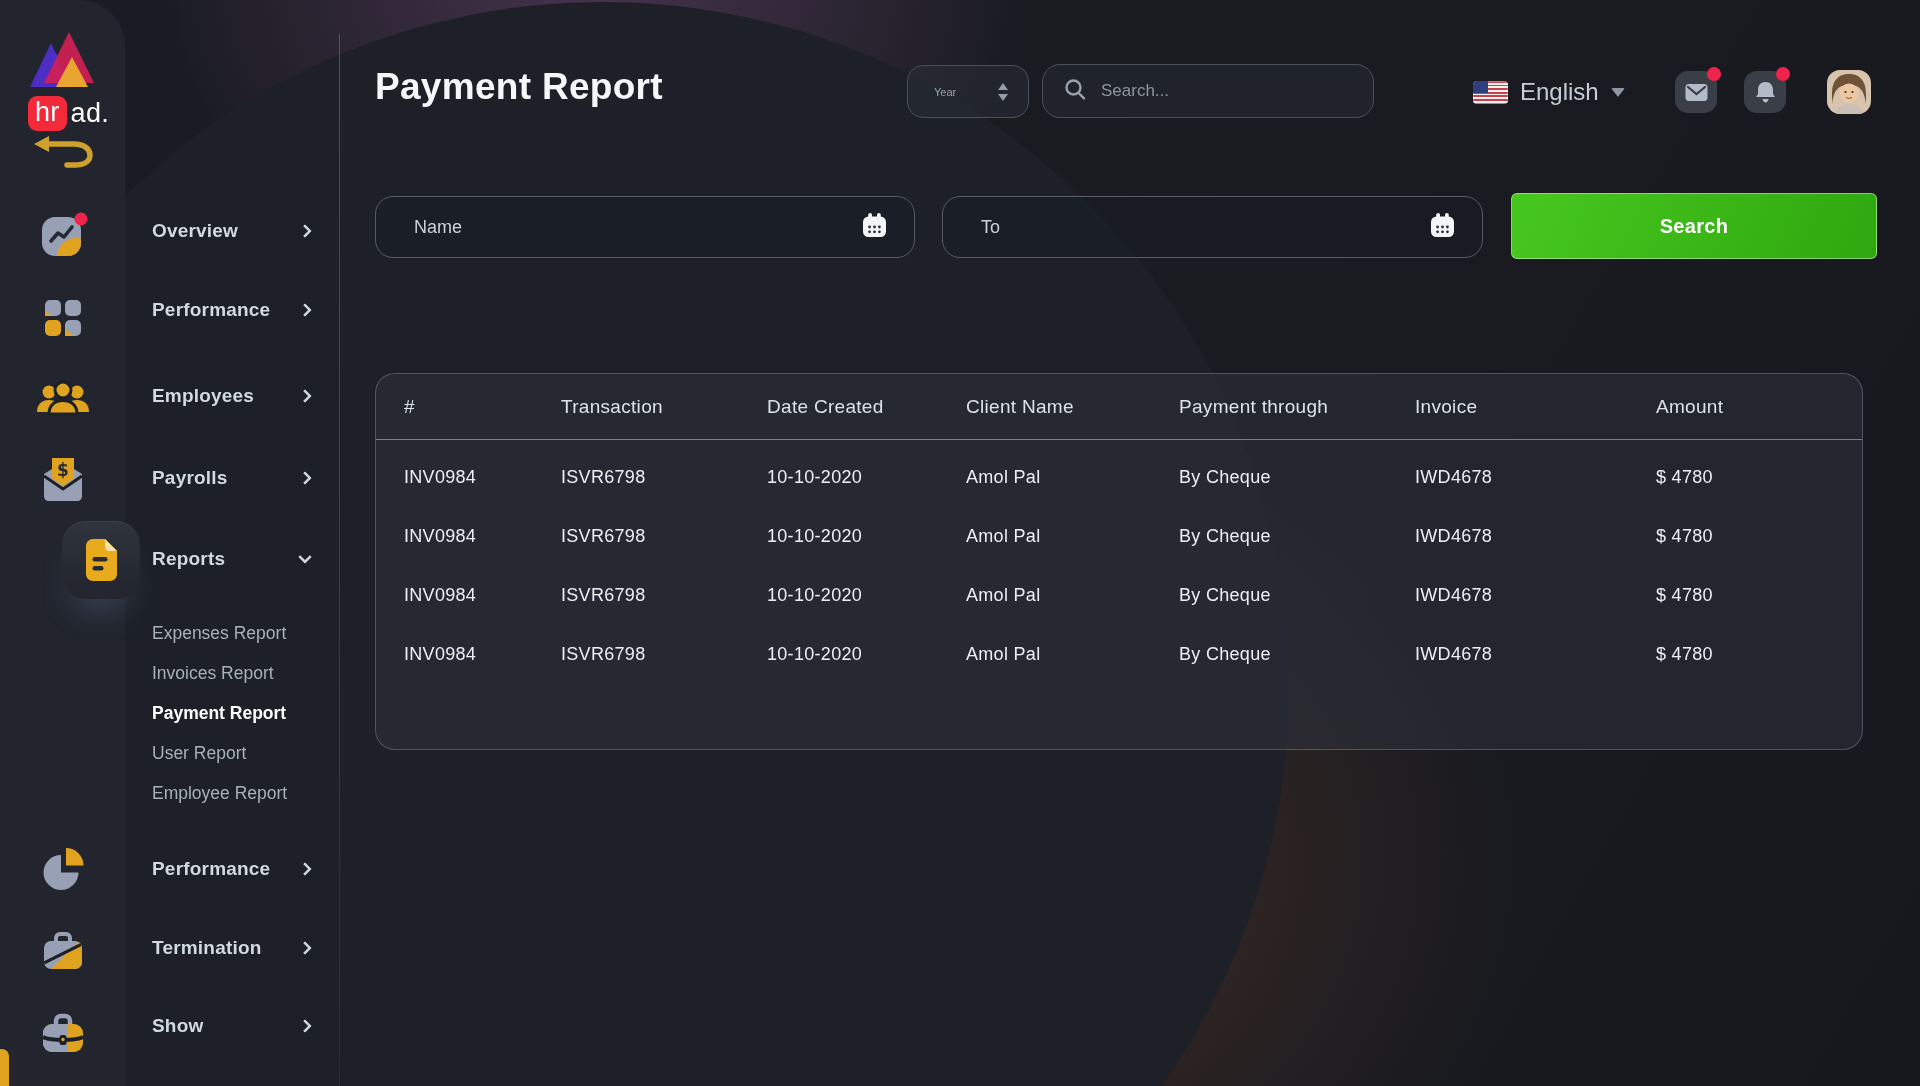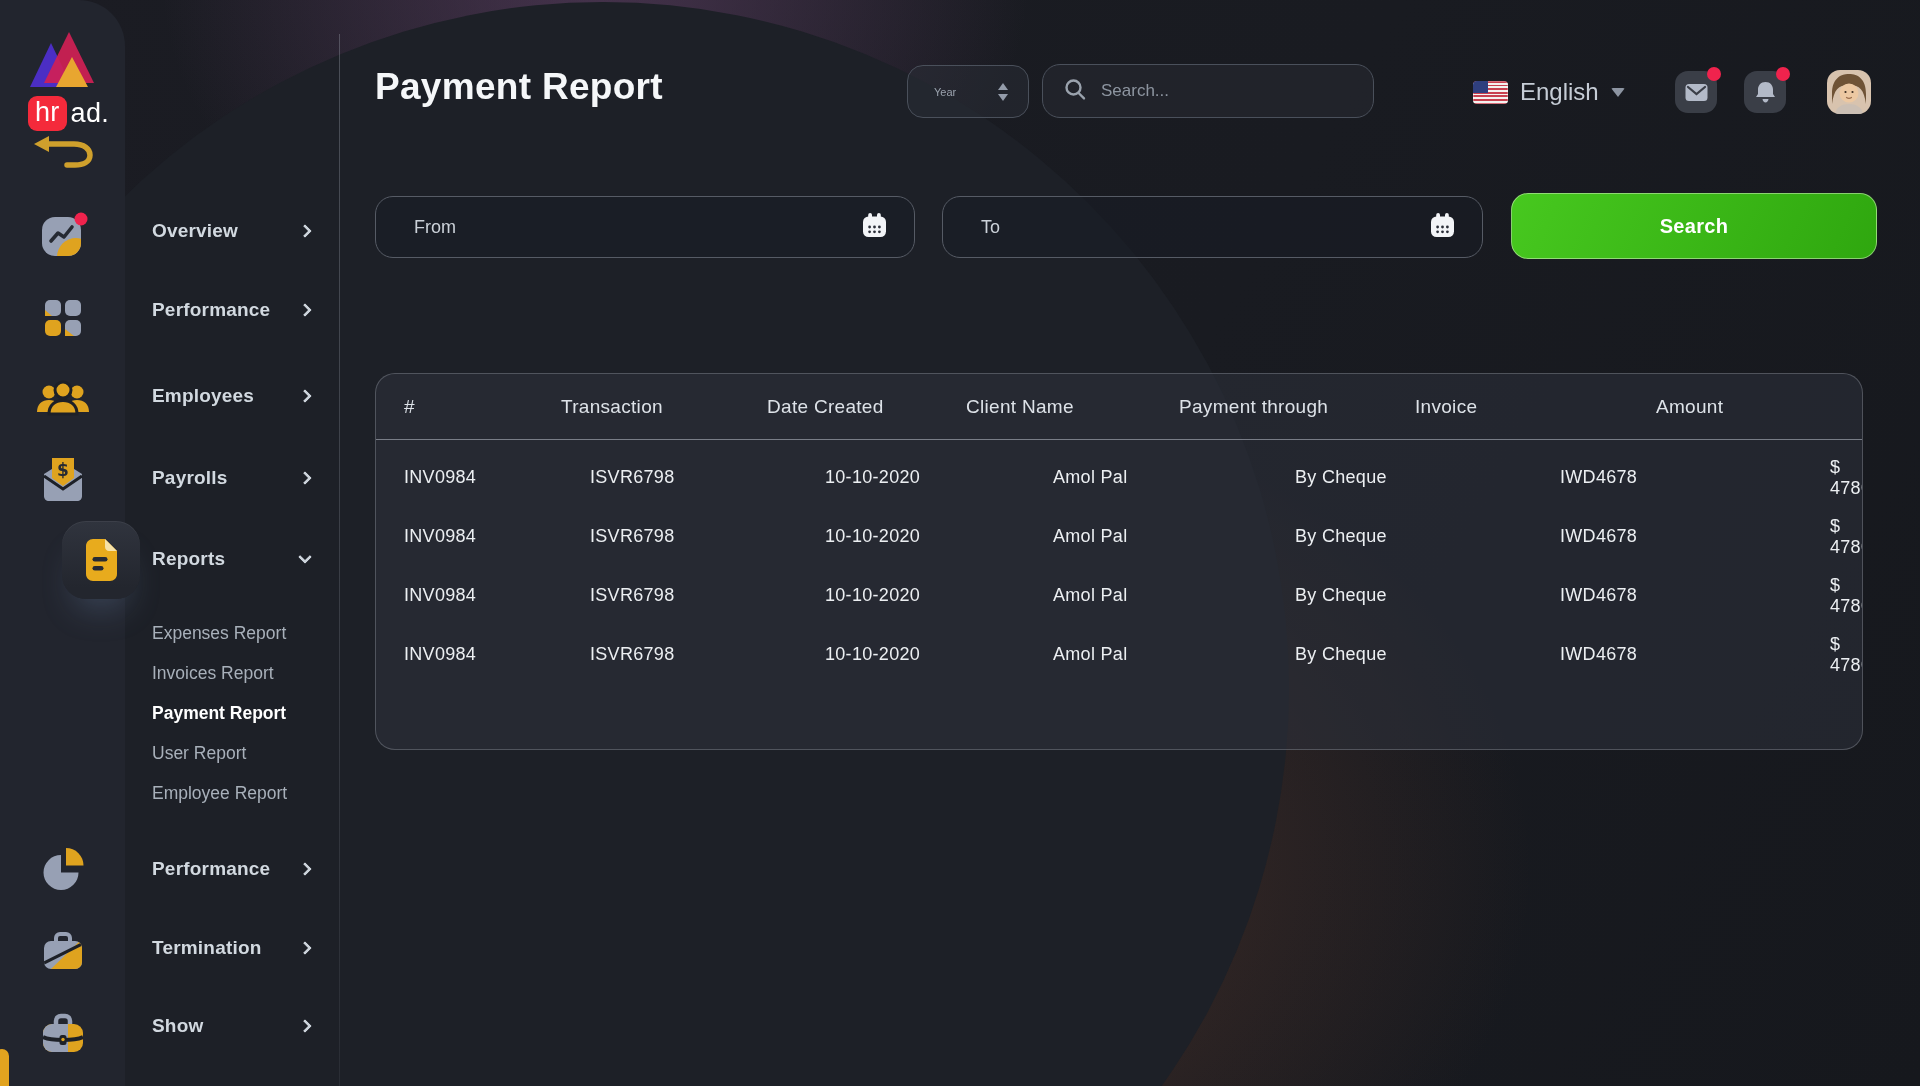--- a/index.html
+++ b/index.html
@@ -80,42 +80,42 @@
     border-radius:50%; background:#f0234d; }
   .avatar { position:absolute; left:1827px; top:70px; width:44px; height:44px; border-radius:13px;
     overflow:hidden; cursor:pointer; }
 
   
   .date-field { position:absolute; top:196px; height:62px; border:1.6px solid #565b65;
     border-radius:18px; background:rgba(25,28,37,.45); display:flex; align-items:center;
     justify-content:space-between; padding:0 26px 0 38px; cursor:pointer; }
   .date-field .lbl { font-size:18px; color:#ccd2d9; }
   .btn-search { position:absolute; left:1511px; top:193px; width:366px; height:66px;
-    border-radius:17px; background:linear-gradient(115deg,#47c81f 0%,#2fa70f 100%);
+    border-radius:6px; background:linear-gradient(115deg,#47c81f 0%,#2fa70f 100%);
     border:1.6px solid rgba(210,240,190,.55); display:flex; align-items:center; justify-content:center;
     font-size:20px; font-weight:bold; color:#ffffff; letter-spacing:.3px; cursor:pointer; }
 
   
   .entries-bar { position:absolute; left:392px; top:295px; height:48px; display:flex; align-items:center; gap:14px; }
   .entries-bar .word { font-size:19px; color:#e9ecef; }
   .count-pill { width:92px; height:46px; border-radius:24px; background:#4b5059;
     display:flex; align-items:center; justify-content:space-between; padding:0 16px 0 22px; cursor:pointer; }
   .count-pill .num { font-size:19px; color:#ffffff; }
   .count-pill .u { border-bottom-color:#9aa2ad; }
   .count-pill .d { border-top-color:#9aa2ad; }
 
   
   .card { position:absolute; left:375px; top:373px; width:1488px; height:377px;
     border:1.4px solid rgba(145,150,160,.40); border-radius:20px;
     background:rgba(45,50,61,.55); overflow:hidden; }
   .thead, .trow { display:grid; grid-template-columns:157px 206px 199px 213px 236px 241px 1fr;
     padding-left:28px; align-items:center; }
   .thead { height:66px; border-bottom:1px solid rgba(190,195,205,.55); }
   .thead .hcell { font-size:19px; color:#dde2e8; letter-spacing:.3px; }
-  .trow { height:59px;gap:29px; }
+  .trow { height:59px; }
   .trow:first-child { margin-top:8px; }
   .tcell { font-size:18px; color:#eceff2; letter-spacing:.3px; }
 </style>
 </head>
 <body>
 
 <div class="app">
   <div class="bg-circle"></div>
   <div class="nav-sep"></div>
 
@@ -321,21 +321,21 @@
       <path d="M5 24 C5 9 13 4 22 4 C31 4 39 9 39 24 L39 34 C37 20 33 15 22 15 C11 15 7 20 5 34 Z" fill="#6f5336"></path>
       <circle cx="22" cy="23" r="9.5" fill="#ecc8a2"></circle>
       <circle cx="18.5" cy="22" r="1.1" fill="#3a2d22"></circle>
       <circle cx="25.5" cy="22" r="1.1" fill="#3a2d22"></circle>
       <path d="M19.5 27.5 C21 28.6 23 28.6 24.5 27.5" stroke="#9c6f4e" stroke-width="1.2" fill="none" stroke-linecap="round"></path>
       <path d="M8 44 C9 37 15 34 22 34 C29 34 35 37 36 44 Z" fill="#cbbfb4"></path>
     </svg>
   </div>
 
   <div class="date-field" style="left:375px;width:540px">
-    <span class="lbl">From</span>
+    <span class="lbl">Name</span>
     <span>
       <svg width="27" height="27" viewBox="0 0 27 27">
           <rect x="2" y="4.5" width="23" height="20.5" rx="5.5" fill="#f2f4f7"></rect>
           <rect x="7.2" y="1" width="3.8" height="7" rx="1.9" fill="#f2f4f7"></rect>
           <rect x="16" y="1" width="3.8" height="7" rx="1.9" fill="#f2f4f7"></rect>
           <g fill="#2a2e38">
             <circle cx="8.6" cy="15" r="1.4"></circle>
             <circle cx="13.5" cy="15" r="1.4"></circle>
             <circle cx="18.4" cy="15" r="1.4"></circle>
             <circle cx="8.6" cy="19.8" r="1.4"></circle>

